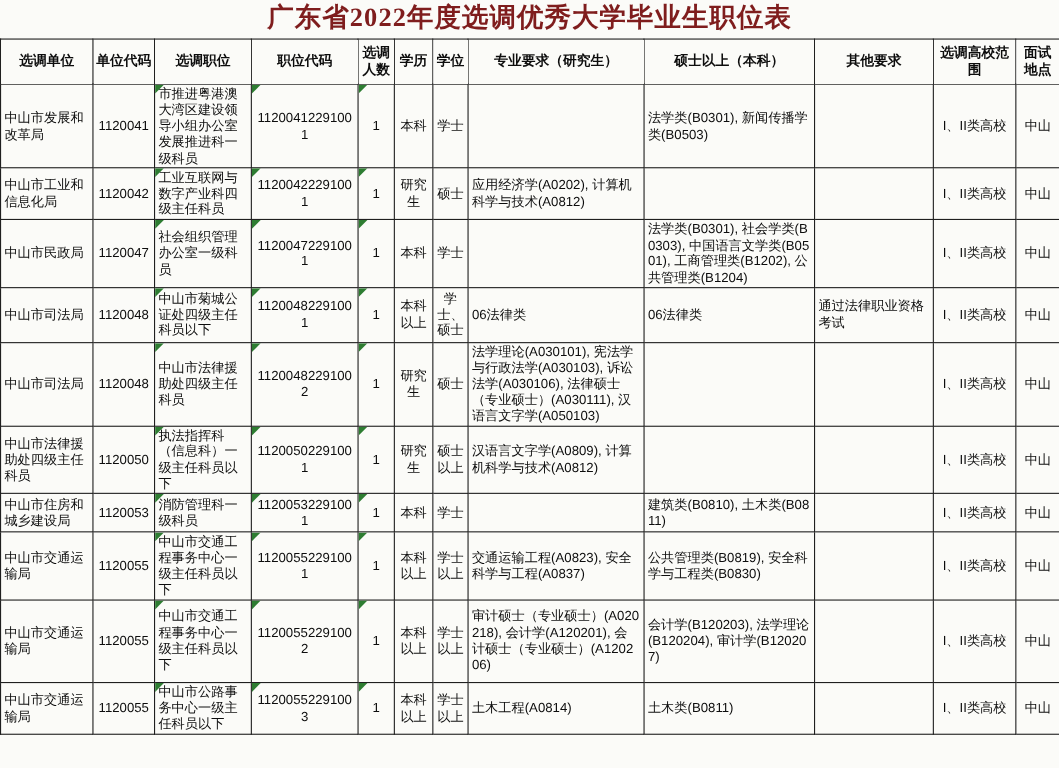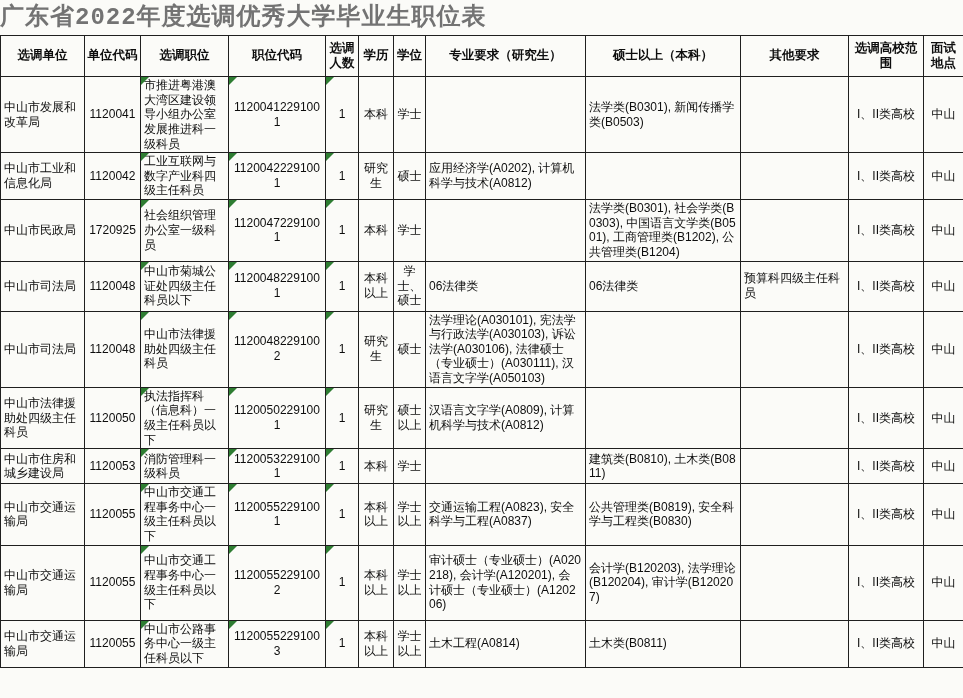--- a/index.html
+++ b/index.html
@@ -2,23 +2,23 @@
 <html><head>
 <meta charset="utf-8">
 <style>
   html,body { margin:0; padding:0; background:#ffffff; }
   .page {
     width:963px; height:698px; overflow:hidden; position:relative;
     background:#fbfbf8; color:#000;
     font-family:"Liberation Sans","DejaVu Sans",sans-serif;
   }
   .title {
-    height:35px; line-height:35px; 
-    font-weight:bold; font-size:24px; letter-spacing:1px; color:#737373;
-    font-family:Liberation Mono, monospace;
+    height:35px; line-height:35px; text-align:center;
+    font-weight:bold; font-size:24px; letter-spacing:1px; color:#7f1d1d;
+    font-family:Liberation Serif, serif;
   }
   table.jobs {
     border-collapse:collapse; table-layout:fixed; width:963px;
   }
   table.jobs th, table.jobs td {
     border:1px solid #1f1f1f;
     padding:1px 3px;
     font-size:12px; line-height:1.22; color:#0d0d0d;
     vertical-align:middle; overflow:hidden; position:relative;
     word-break:break-all;
@@ -94,21 +94,21 @@
           <td class="ac">研究生</td>
           <td class="ac">硕士</td>
           <td class="al">应用经济学(A0202), 计算机科学与技术(A0812)</td>
           <td class="al"></td>
           <td class="al"></td>
           <td class="ac">I、II类高校</td>
           <td class="ac">中山</td>
         </tr>
         <tr style="height: 55px;">
           <td class="al">中山市民政局</td>
-          <td class="ac">1720925</td>
+          <td class="ac">1120047</td>
           <td class="al"><span class="tri" style="border-top-color: rgb(46, 125, 50);"></span>社会组织管理办公室一级科员</td>
           <td class="ac"><span class="tri" style="border-top-color: rgb(46, 125, 50);"></span>11200472291001</td>
           <td class="ac"><span class="tri" style="border-top-color: rgb(46, 125, 50);"></span>1</td>
           <td class="ac">本科</td>
           <td class="ac">学士</td>
           <td class="al"></td>
           <td class="al">法学类(B0301), 社会学类(B0303), 中国语言文学类(B0501), 工商管理类(B1202), 公共管理类(B1204)</td>
           <td class="al"></td>
           <td class="ac">I、II类高校</td>
           <td class="ac">中山</td>
@@ -116,21 +116,21 @@
         <tr style="height: 50px;">
           <td class="al">中山市司法局</td>
           <td class="ac">1120048</td>
           <td class="al"><span class="tri" style="border-top-color: rgb(46, 125, 50);"></span>中山市菊城公证处四级主任科员以下</td>
           <td class="ac"><span class="tri" style="border-top-color: rgb(46, 125, 50);"></span>11200482291001</td>
           <td class="ac"><span class="tri" style="border-top-color: rgb(46, 125, 50);"></span>1</td>
           <td class="ac">本科以上</td>
           <td class="ac">学士、硕士</td>
           <td class="al">06法律类</td>
           <td class="al">06法律类</td>
-          <td class="al">预算科四级主任科员</td>
+          <td class="al">通过法律职业资格考试</td>
           <td class="ac">I、II类高校</td>
           <td class="ac">中山</td>
         </tr>
         <tr style="height: 70px;">
           <td class="al">中山市司法局</td>
           <td class="ac">1120048</td>
           <td class="al"><span class="tri" style="border-top-color: rgb(46, 125, 50);"></span>中山市法律援助处四级主任科员</td>
           <td class="ac"><span class="tri" style="border-top-color: rgb(46, 125, 50);"></span>11200482291002</td>
           <td class="ac"><span class="tri" style="border-top-color: rgb(46, 125, 50);"></span>1</td>
           <td class="ac">研究生</td>

